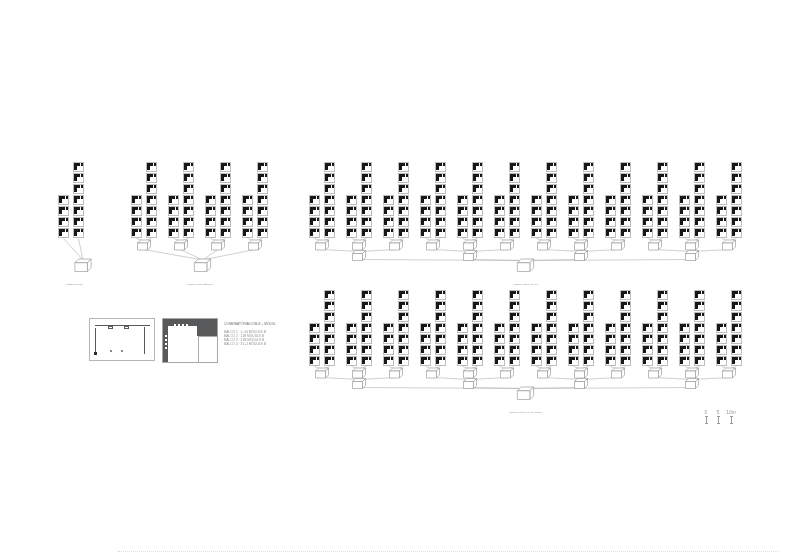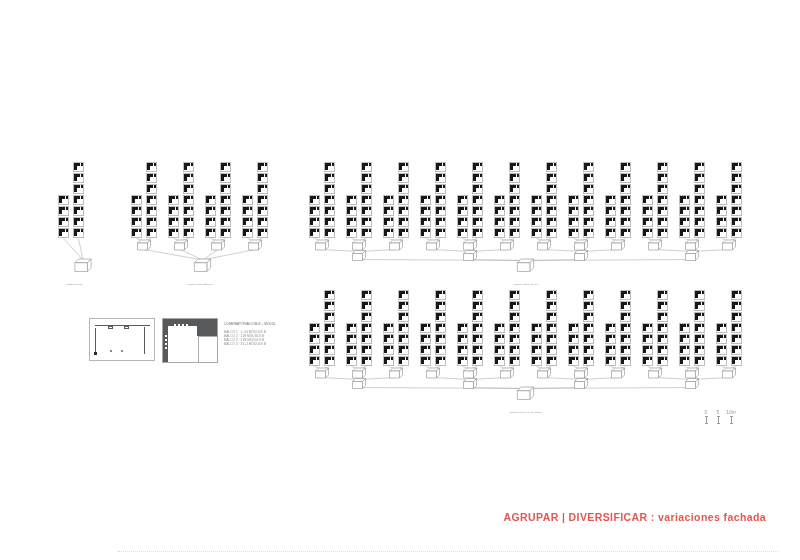--- a/index.html
+++ b/index.html
@@ -667,17 +667,16 @@
       <span class="scale-num">5</span>
       <span class="scale-tick"></span>
     </div>
     <div class="scale-unit" style="left:23px;width:16px">
       <span class="scale-num">10m</span>
       <span class="scale-tick"></span>
     </div>
   </div>
 
   <div class="footer">
-    <div class="footer-title">AGRUPAR | DIVERSIFICAR : variaciones fachada</div>
   </div>
 
   <div class="bottom-rule"></div>
 </div>
 
 </body></html>

